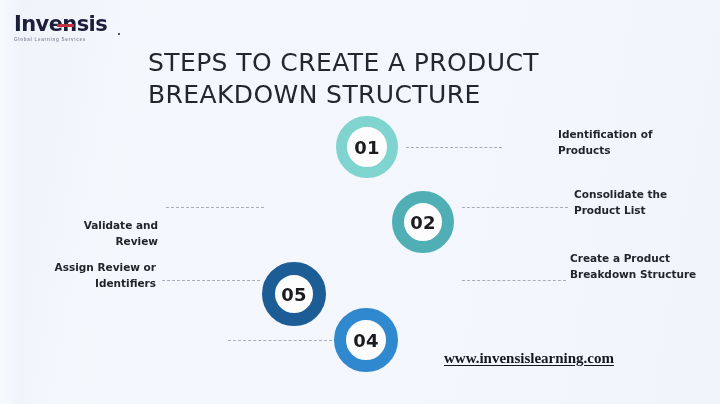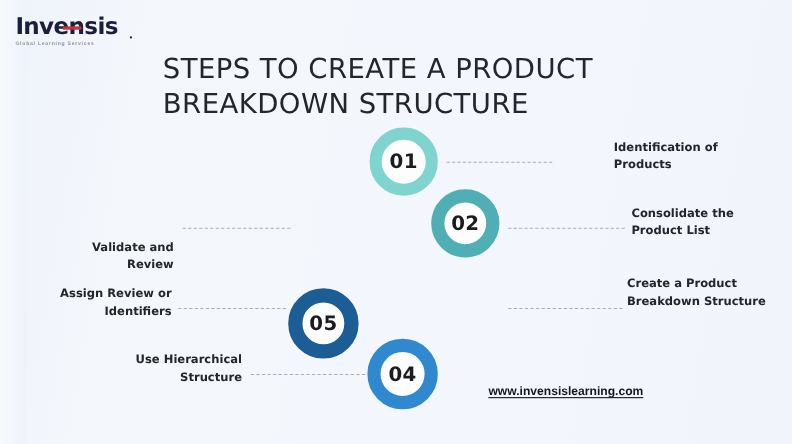--- a/index.html
+++ b/index.html
@@ -126,26 +126,26 @@
     height: 0;
     border-top: 1px dashed #9aa2ae;
     opacity: 0.85;
   }
 
   
   .url {
     position: absolute;
     left: 444px;
     top: 350px;
-    font-size: 11px;
+    font-size: 15px;
     font-weight: bold;
     color: #16171c;
     text-decoration: underline;
     text-underline-offset: 2px;
-    font-family: Liberation Sans, sans-serif;
+    font-family: Liberation Serif, serif;
     white-space: nowrap;
   }
 </style>
 </head>
 <body>
 
 <div id="infographic">
 
   <div class="edge-band"></div>
 
@@ -162,41 +162,40 @@
   <div class="connector" style="left:462px; top:207px; width:106px;"></div>
   <div class="connector" style="left:462px; top:280px; width:104px;"></div>
   <div class="connector" style="left:228px; top:340px; width:104px;"></div>
   <div class="connector" style="left:162px; top:280px; width:98px;"></div>
   <div class="connector" style="left:166px; top:207px; width:98px;"></div>
 
   <div class="node" style="left:336px; top:116px; width:62px; height:62px; border:11px solid #7fd4d0;">
     <span class="node-num">01</span>
   </div>
 
-  <div class="node" style="left:392px; top:172px; width:62px; height:62px; border:12px solid #4fafb5;">
+  <div class="node" style="left:392px; top:191px; width:62px; height:62px; border:12px solid #4fafb5;">
     <span class="node-num">02</span>
   </div>
 
 
   <div class="node" style="left:334px; top:308px; width:64px; height:64px; border:12px solid #3089ce;">
     <span class="node-num">04</span>
   </div>
 
   <div class="node" style="left:262px; top:262px; width:64px; height:64px; border:13px solid #1c5d96;">
     <span class="node-num">05</span>
   </div>
 
 
   <div class="label right" style="left:510px; top:126px; width:150px;margin-left:48px;">Identification of Products</div>
 
   <div class="label right" style="left:570px; top:250px; width:130px;">Create a Product Breakdown Structure</div>
 
   <div class="label right" style="left:574px; top:186px; width:138px;">Consolidate the Product List</div>
 
-  <div class="label left" style="left:74px; top:319px; width:146px;">Use Hierarchical Structure</div>
 
   <div class="label left" style="left:46px; top:259px; width:110px;">Assign Review or Identifiers</div>
 
   <div class="label left" style="left:48px; top:186px; width:110px;margin-top:31px;">Validate and Review</div>
 
   <a class="url" href="#">www.invensislearning.com</a>
 
 </div>
 
 </body></html>

